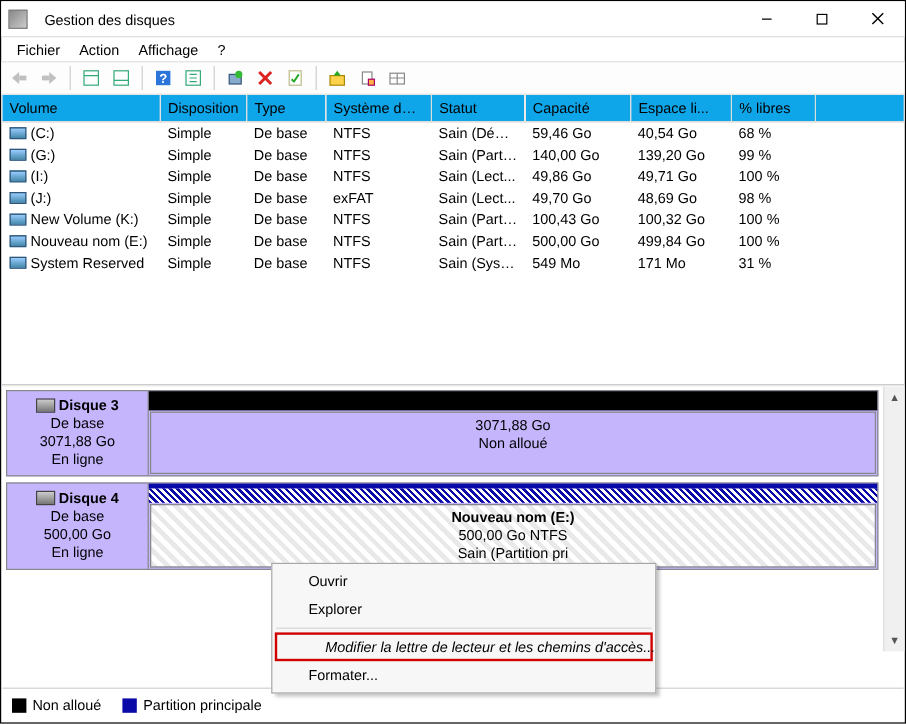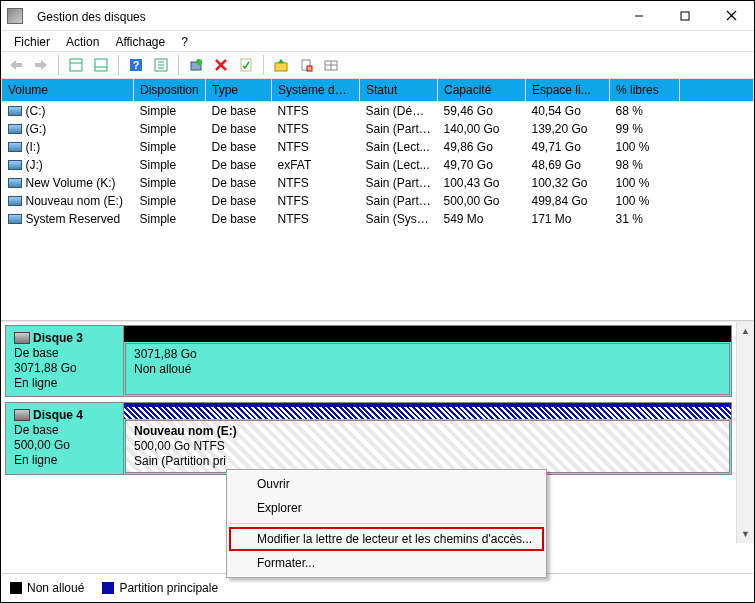--- a/index.html
+++ b/index.html
@@ -104,21 +104,21 @@
   .diskmap-inner { position:absolute; left:0; right:18px; top:0; }
   .scroll-v {
     position:absolute; right:0; top:0; width:18px; height:100%;
     background:#f0f0f0; border-left:1px solid #ddd;
   }
   .scroll-up,.scroll-down{
     height:18px;display:flex;align-items:center;justify-content:center;
     font-size:9px;color:#555;
   }
   .disk-row {
-    display:flex; border:1px solid #888; margin:3px 4px 0 4px; background:#5eead4;
+    display:flex; border:1px solid #888; margin:3px 4px 0 4px; background:#c4b5fd;text-align:center;
   }
   .disk-label {
     width:118px; padding:5px 8px; border-right:1px solid #888;
     line-height:1.25;
   }
   .disk-label b { font-weight:700; }
   .disk-body { flex:1; display:flex; flex-direction:column; }
   .disk-blackbar { height:16px; background:#000; margin:0; }
   .disk-hatchbar {
     height:16px;
@@ -156,21 +156,22 @@
     box-shadow:3px 3px 3px rgba(0,0,0,.25);
     padding:2px;
     z-index:50;
   }
   .ctx-item {
     padding:5px 22px 5px 28px;
     white-space:nowrap;
   }
   .ctx-item.highlight {
     border:2px solid #d10000;
-    padding:3px 20px 3px 26px;
+    padding:3px 20px 3px 40px;
+    font-style:italic;
   }
   .ctx-sep{height:1px;background:#d6d6d6;margin:3px 1px;}
   .disk-icon-small{
     display:inline-block;width:16px;height:12px;
     background:linear-gradient(#ccc,#777);
     border:1px solid #444;margin-right:3px;vertical-align:-2px;
   }
 </style>
 </head>
 <body>

